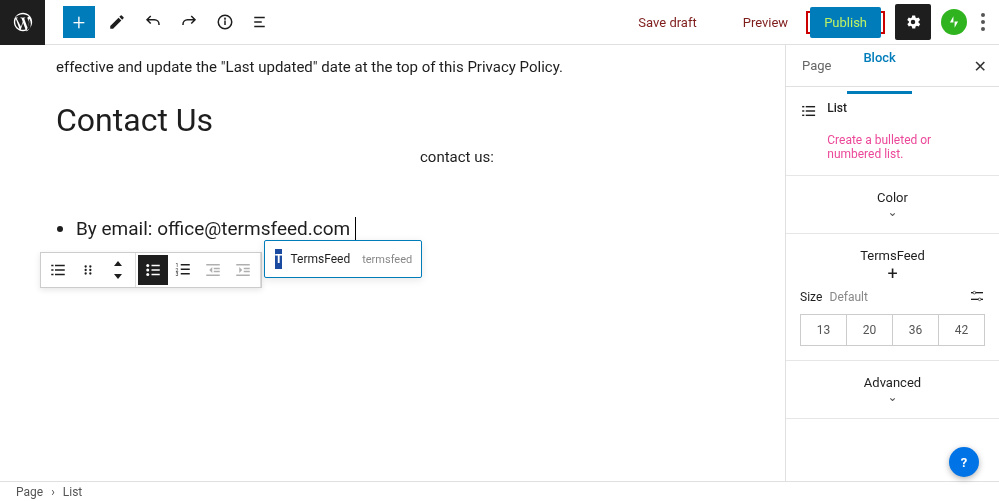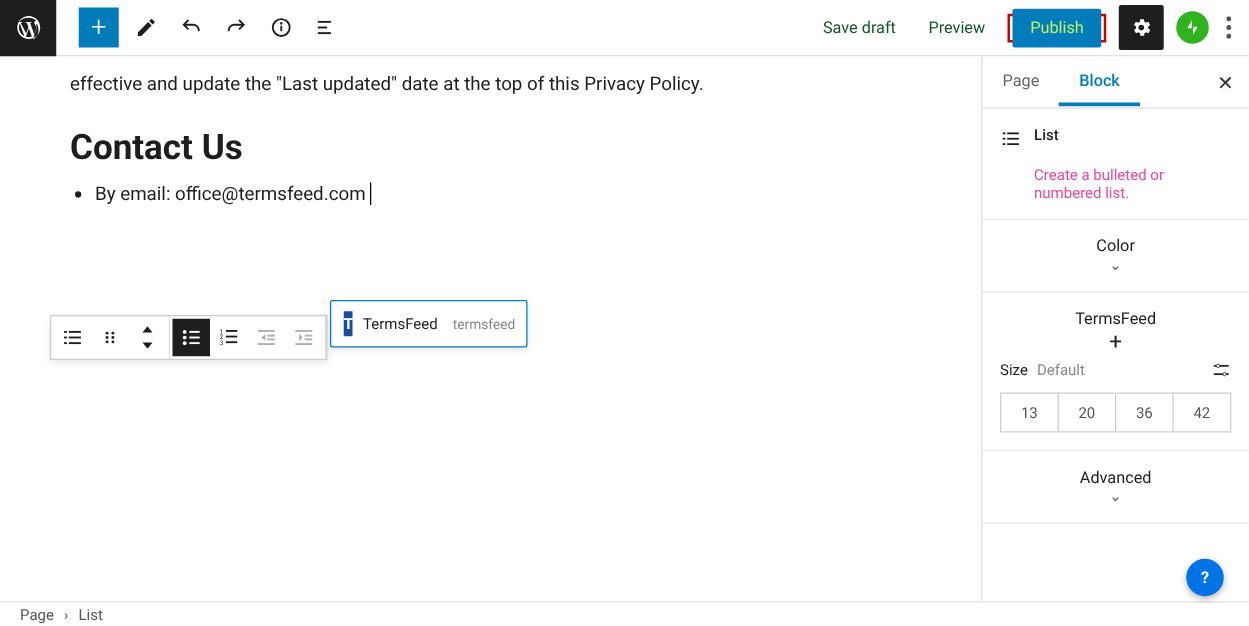--- a/index.html
+++ b/index.html
@@ -6,56 +6,56 @@
 body { font-family: -apple-system, BlinkMacSystemFont, "Segoe UI", Roboto, sans-serif; font-size: 13px; color: #1e1e1e; overflow: hidden; width: 999px; height: 501px; position: relative; }
 
 
 .topbar { height: 45px; border-bottom: 1px solid #e0e0e0; display: flex; align-items: center; justify-content: space-between; padding-right: 10px; }
 .topbar-left { display: flex; align-items: center; height: 100%; }
 .wp-logo { width: 45px; height: 45px; background: #1e1e1e; display: flex; align-items: center; justify-content: center; }
 .wp-logo svg { fill: #fff; }
 .add-block { width: 32px; height: 32px; background: #007cba; color: #fff; display: flex; align-items: center; justify-content: center; font-size: 22px; font-weight: 300; margin-left: 18px; cursor: pointer; }
 .tb-icon { width: 28px; height: 28px; display: flex; align-items: center; justify-content: center; margin-left: 8px; cursor: pointer; color: #1e1e1e; }
 .topbar-right { display: flex; align-items: center; gap: 10px; }
-.link-btn { color: #14532d; font-size: 13px; cursor: pointer; padding: 6px 8px; }
+.link-btn { color: #7f1d1d; font-size: 13px; cursor: pointer; padding: 6px 8px; margin-left: 20px; }
 .publish-btn { background: #007cba; color: #bef264; padding: 8px 14px; font-size: 13px; cursor: pointer; border-radius: 2px; }
 .publish-highlight { border: 2px solid #c00; padding: 2px; }
 .gear-btn { width: 36px; height: 36px; background: #1e1e1e; display: flex; align-items: center; justify-content: center; cursor: pointer; border-radius: 2px; }
 .jetpack-btn { width: 26px; height: 26px; background: #2fb41f; border-radius: 50%; display: flex; align-items: center; justify-content: center; cursor: pointer; }
 .more-btn { cursor: pointer; padding: 4px; }
 
 
 .main { display: flex; height: 436px; }
 .editor-wrap { flex: 1; overflow-y: auto; position: relative; padding: 10px 60px 20px 56px; }
 .editor-wrap::-webkit-scrollbar { width: 12px; }
 .editor-wrap::-webkit-scrollbar-thumb { background: #ccc; }
 .content-text { font-size: 15px; line-height: 1.7; color: #1e1e1e; margin-bottom: 14px; }
-.contact-heading { font-size: 28px; font-weight: 700; margin: 20px 0 12px; }
-.list-item { font-size: 15px; margin-left: 20px; list-style: disc; }
+.contact-heading { font-size: 32px; font-weight: 400; margin: 20px 0 12px; }
+.list-item { font-size: 19px; margin-left: 20px; list-style: disc; margin-top: 47px; }
 .list-item .cursor { border-right: 1px solid #000; }
 
 
 .block-toolbar { position: absolute; top: 207px; left: 40px; display: flex; background: #fff; border: 1px solid #ccc; box-shadow: 0 2px 6px rgba(0,0,0,0.1); }
 .toolbar-group { display: flex; border-right: 1px solid #ddd; padding: 2px; }
 .toolbar-btn { width: 30px; height: 30px; display: flex; align-items: center; justify-content: center; cursor: pointer; }
 .toolbar-btn.active { background: #1e1e1e; color: #fff; }
 .toolbar-btn.dim { opacity: 0.35; }
 
 
 .link-popover { position: absolute; top: 195px; left: 264px; width: 158px; background: #fff; border: 1px solid #007cba; border-radius: 2px; padding: 8px 10px; display: flex; align-items: center; gap: 8px; box-shadow: 0 2px 8px rgba(0,0,0,0.1); }
 .link-popover .favicon { width: 20px; height: 20px; background: #1a4ba0; color: #fff; display: flex; align-items: center; justify-content: center; font-size: 12px; font-weight: 700; }
 .link-popover .title { font-size: 12px; color: #1e1e1e; }
 .link-popover .sub { font-size: 11px; color: #888; margin-left: 4px; }
 .hidden-text { font-size: 15px; line-height: 1.7; margin-left: 364px; margin-top: -6px; }
 
 
 .sidebar { width: 214px; border-left: 1px solid #e0e0e0; display: flex; flex-direction: column; }
 .sidebar-tabs { display: flex; border-bottom: 1px solid #e0e0e0; position: relative; height: 42px; align-items: center; }
 .sb-tab { padding: 12px 16px; font-size: 13px; cursor: pointer; color: #666; }
-.sb-tab.active { color: #007cba; border-bottom: 3px solid #007cba; font-weight: 500; padding-bottom: 9px; }
+.sb-tab.active { color: #007cba; border-bottom: 3px solid #007cba; font-weight: 500; padding-bottom: 26px; }
 .sb-close { position: absolute; right: 12px; top: 12px; cursor: pointer; font-size: 16px; color: #333; }
 .sb-section { padding: 14px 14px; border-bottom: 1px solid #e6e6e6; }
 .sb-header { display: flex; align-items: center; justify-content: space-between; cursor: pointer; flex-direction: column; }
 .sb-header .label { font-size: 13px; color: #1e1e1e; }
 .sb-list-desc { display: flex; gap: 10px; }
 .sb-list-desc .txt { font-size: 12px; }
 .sb-list-desc .title { font-weight: 500; }
 .sb-list-desc .sub { color: #ec4899; margin-top: 18px; }
 .size-row { display: flex; align-items: center; justify-content: space-between; margin-top: 4px; gap: 10px; }
 .size-row .lbl { font-size: 12px; color: #1e1e1e; }
@@ -137,20 +137,21 @@
           <circle cx="2" cy="16" r="2"></circle>
         </svg>
     </div>
   </div>
 </div>
 
 <div class="main">
   <div class="editor-wrap">
     <p class="content-text">effective and update the "Last updated" date at the top of this Privacy Policy.</p>
     <h2 class="contact-heading">Contact Us</h2>
+    <p class="hidden-text">contact us:</p>
     <ul>
       <li class="list-item"><span>By email: office@termsfeed.com</span><span class="cursor">&nbsp;</span></li>
     </ul>
 
     <div class="block-toolbar">
       <div class="toolbar-group">
         <div class="toolbar-btn">
           <svg width="18" height="18" viewBox="0 0 24 24" fill="currentColor">
               <rect x="3" y="5" width="3" height="2"></rect>
               <rect x="8" y="5" width="13" height="2"></rect>

